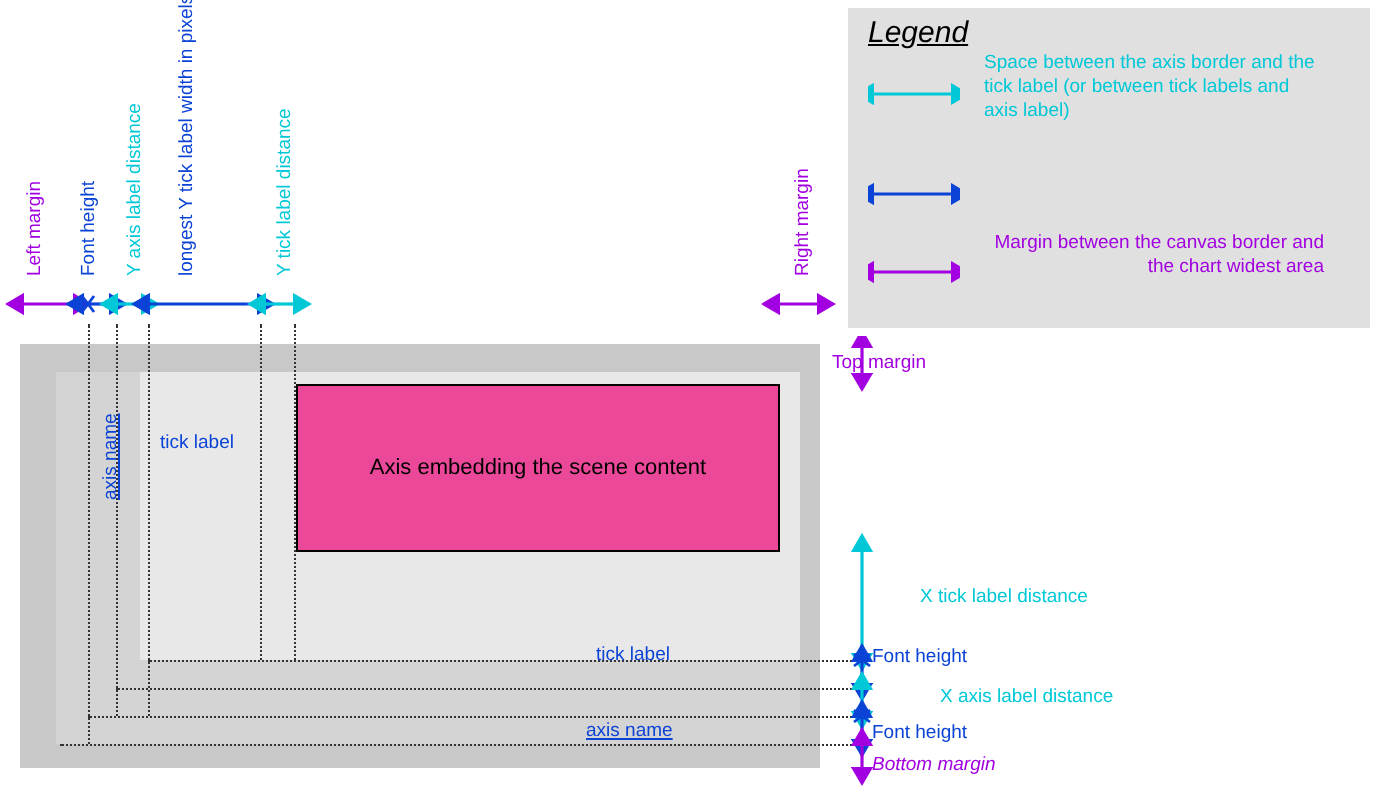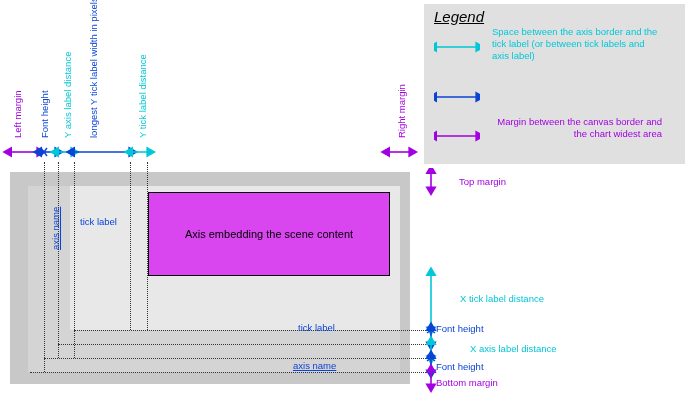--- a/index.html
+++ b/index.html
@@ -70,21 +70,21 @@
     top: 186px;
     width: 330px;
     height: 144px;
     background: #e8e8e8;
   }
   #scene-box {
     left: 148px;
     top: 192px;
     width: 240px;
     height: 82px;
-    background: #d946ef;
+    background: #ec4899;
     border: 1px solid #000;
     display: flex;
     align-items: center;
     justify-content: center;
     font-size: 11px;
     color: #000;
   }
 
   
   .vline {
@@ -226,20 +226,20 @@
     <line x1="13" y1="205" x2="13" y2="217" stroke="#a200e0" stroke-width="1.6" marker-start="url(#purL)" marker-end="url(#purR)"></line>
 
     <g stroke="#0b43d6" stroke-width="1.4">
       <line x1="9" y1="159" x2="17" y2="165"></line>
         <line x1="17" y1="159" x2="9" y2="165"></line>
       <line x1="9" y1="187" x2="17" y2="193"></line>
         <line x1="17" y1="187" x2="9" y2="193"></line>
     </g>
   </svg>
 
-  <div class="abs hlabel c-purple" style="left:459px; top:176px;">Top margin</div>
+  <div class="abs hlabel c-purple" style="left:416px; top:176px;">Top margin</div>
   <div class="abs hlabel c-cyan" style="left:460px; top:293px;">X tick label distance</div>
   <div class="abs hlabel c-blue" style="left:436px; top:323px;">Font height</div>
   <div class="abs hlabel c-cyan" style="left:436px; top:343px;margin-left:34px;">X axis label distance</div>
   <div class="abs hlabel c-blue" style="left:436px; top:361px;">Font height</div>
-  <div class="abs hlabel c-purple" style="left:436px; top:377px;">Bottom margin</div>
+  <div class="abs hlabel c-purple" style="left:436px; top:377px;font-style:italic;">Bottom margin</div>
 
 </div>
 
 </body></html>

